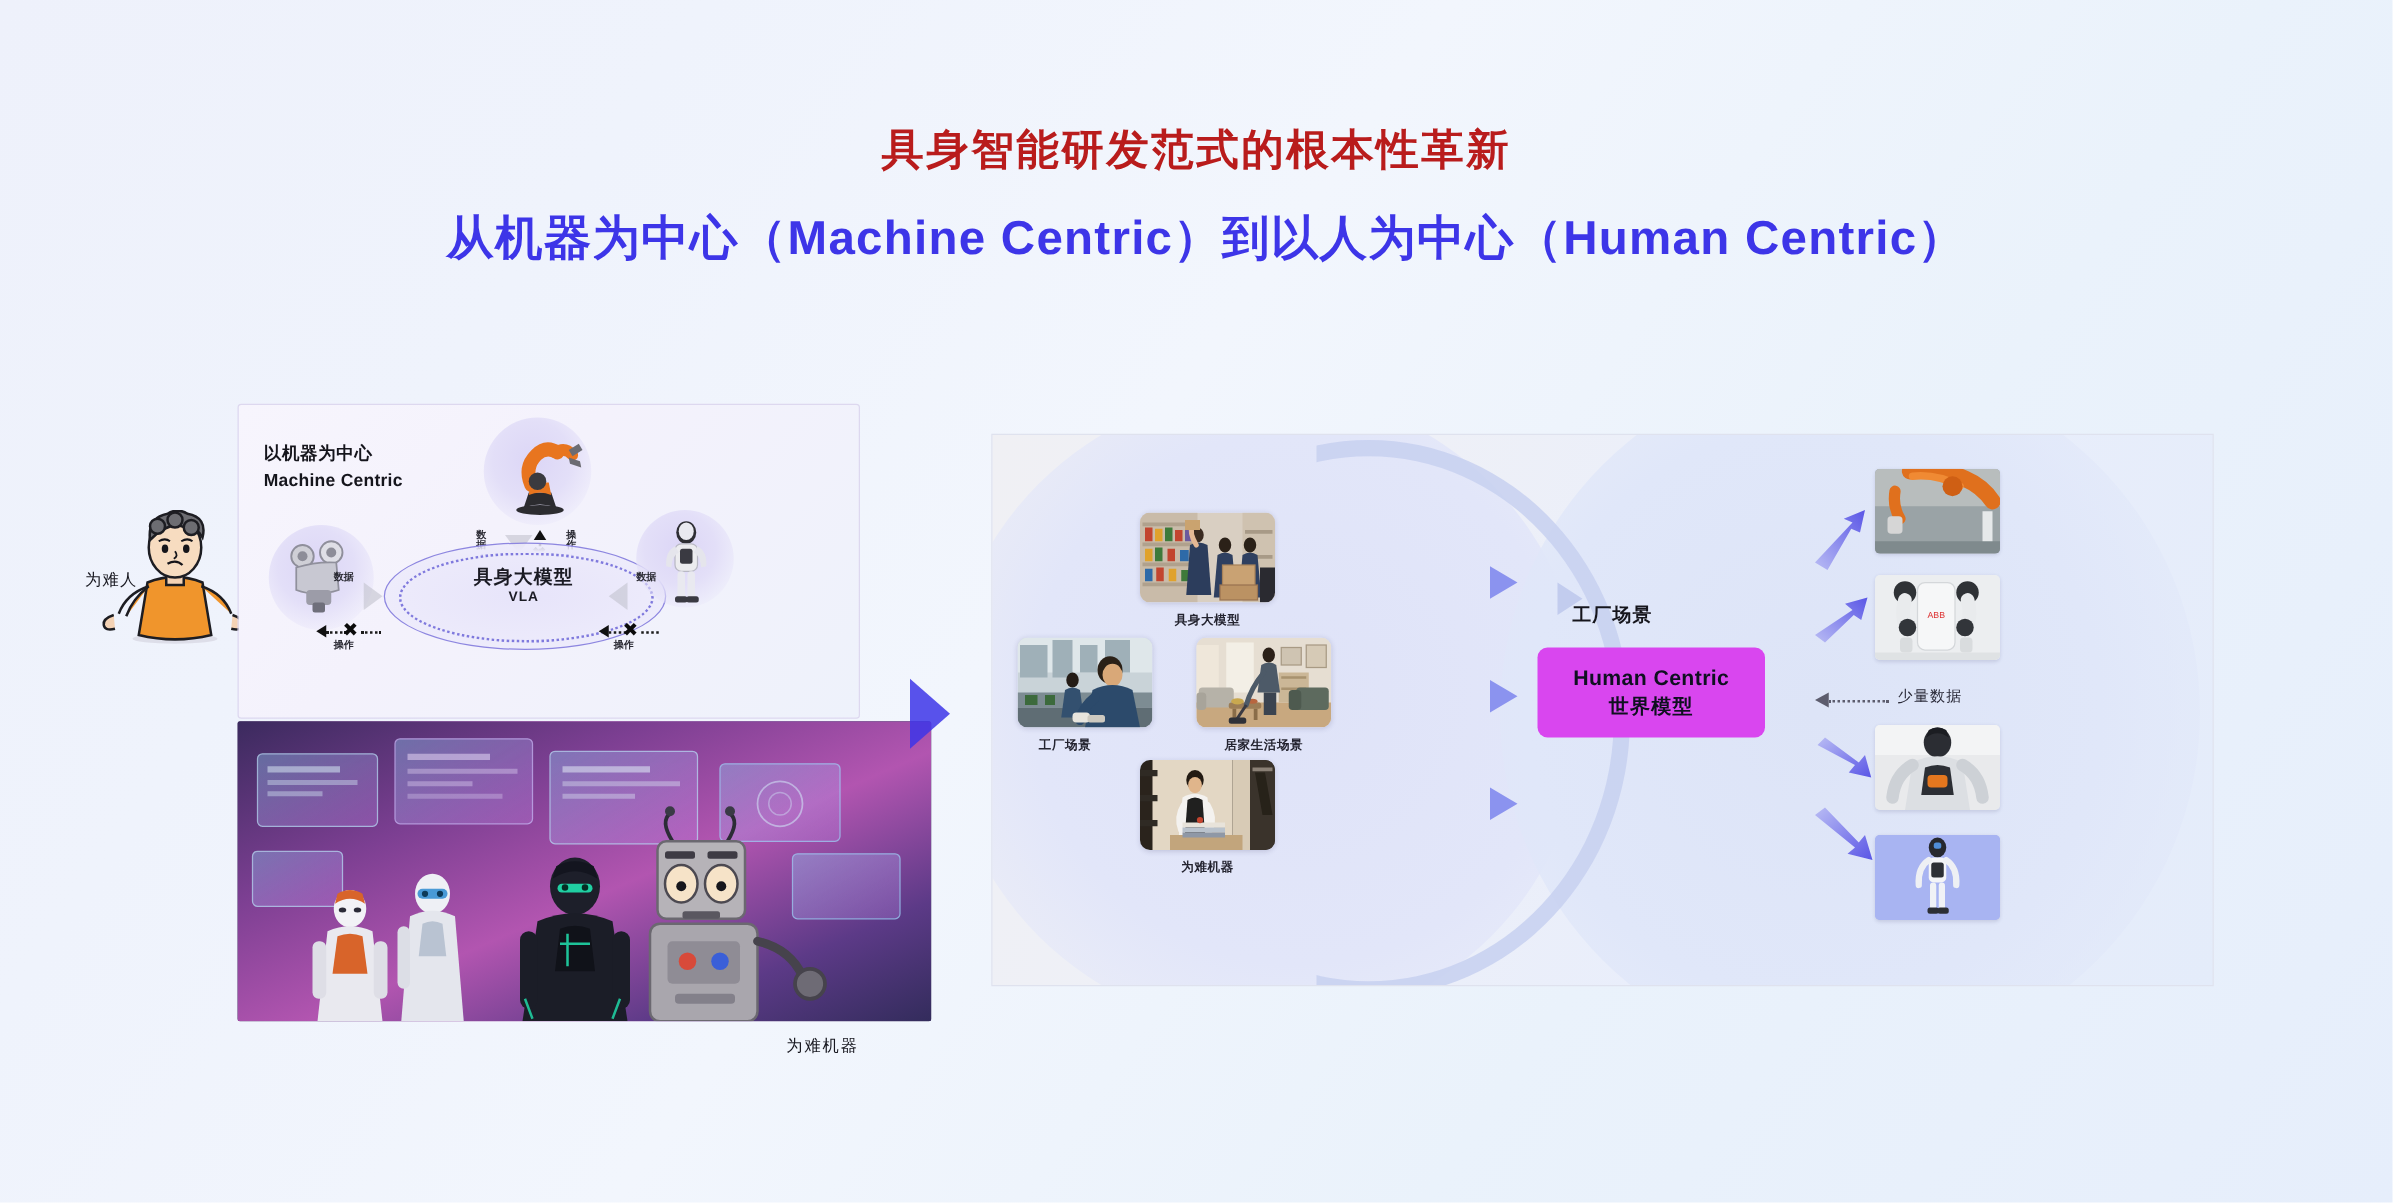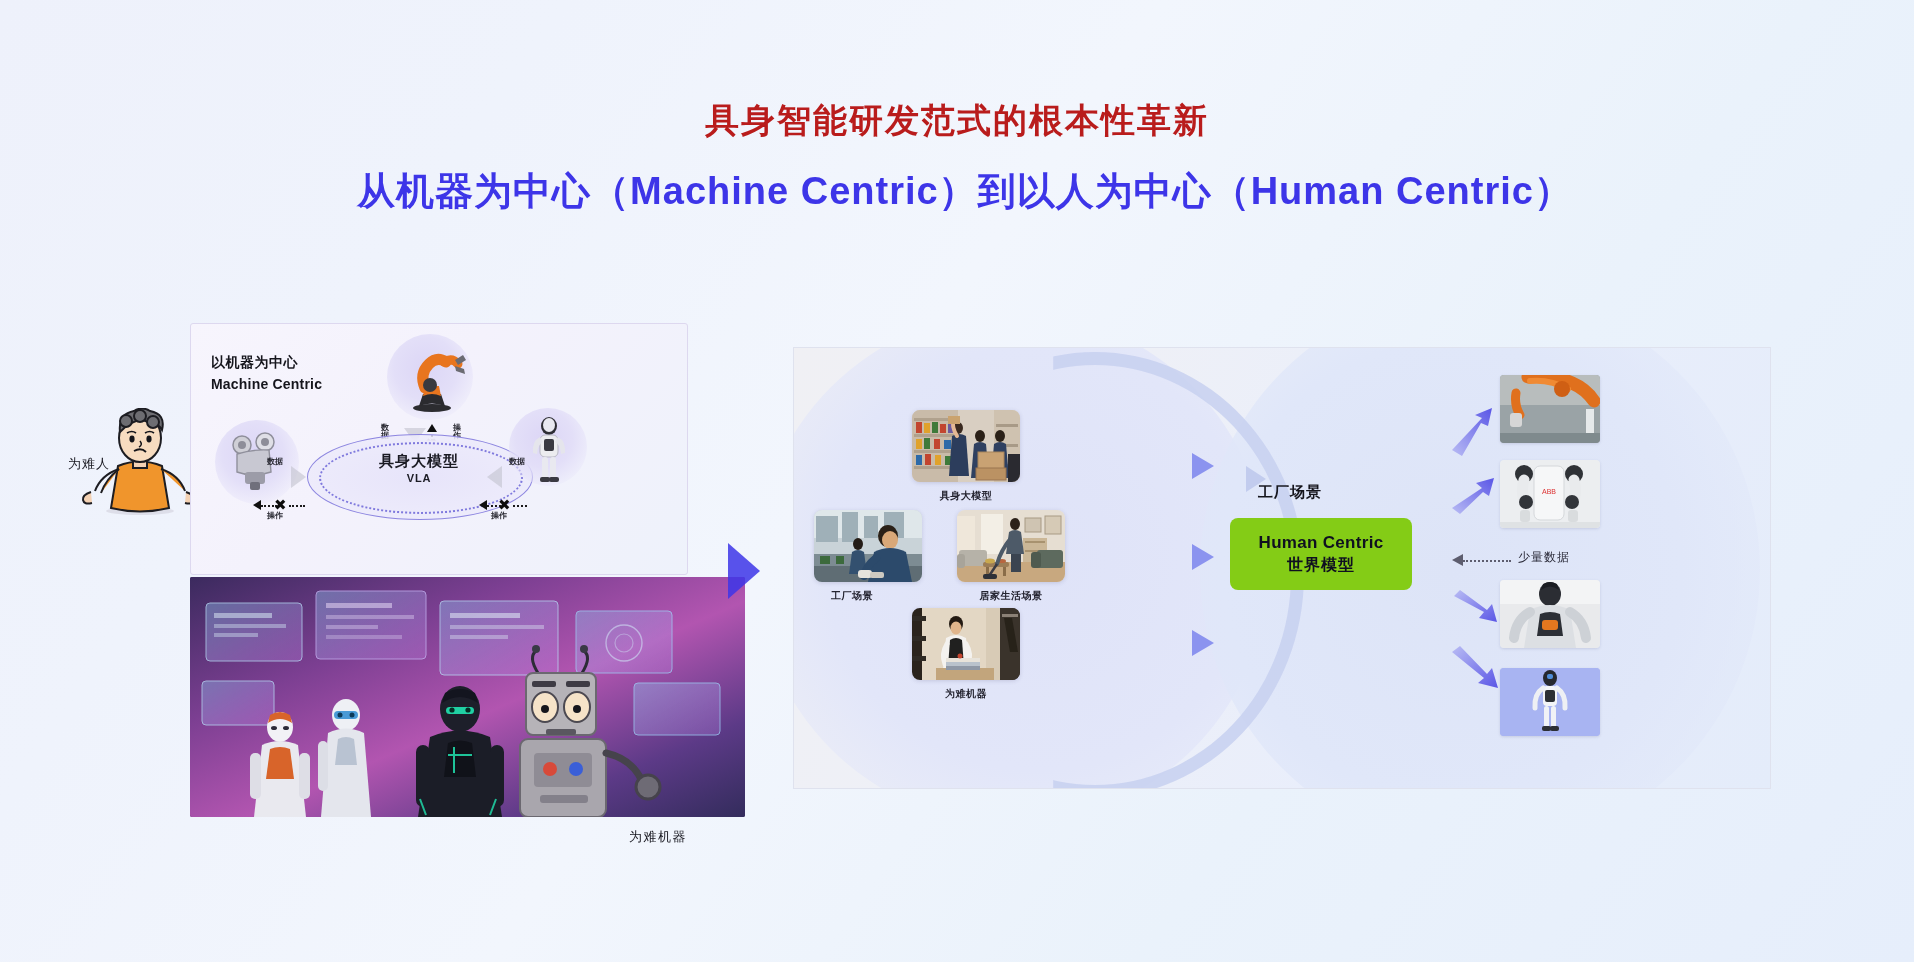--- a/index.html
+++ b/index.html
@@ -276,21 +276,21 @@
     font-weight: bold;
     color: #15151c;
     letter-spacing: 1px;
   }
   .hc-box {
     position: absolute;
     left: 1230px;
     top: 518px;
     width: 182px;
     height: 72px;
-    background: #84cc16;
+    background: #d946ef;
     border-radius: 8px;
     display: flex;
     flex-direction: column;
     align-items: center;
     justify-content: center;
     color: #0f1020;
   }
   .hc-en { font-size: 17px; font-weight: bold; letter-spacing: .3px; }
   .hc-cn { font-size: 16px; font-weight: bold; letter-spacing: 1px; margin-top: 2px; }
 

